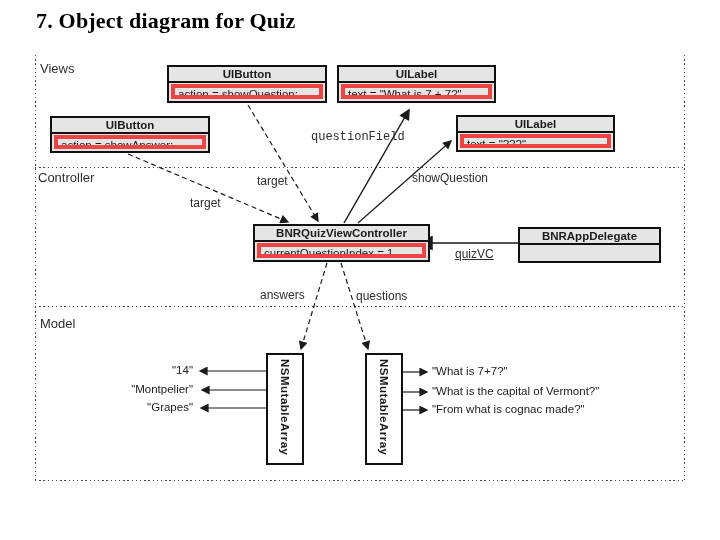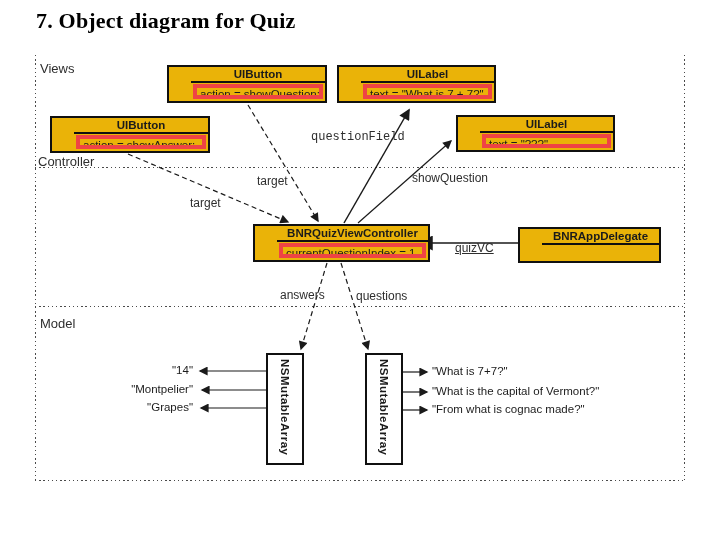--- a/index.html
+++ b/index.html
@@ -18,23 +18,23 @@
            background:repeating-linear-gradient(to right,#4a4a4a 0 1.4px, transparent 1.4px 4.2px); }
   .dot-v { position:absolute; width:1px;
            background:repeating-linear-gradient(to bottom,#4a4a4a 0 1.4px, transparent 1.4px 4.2px); }
 
   .section-label {
     position:absolute; font-size:13px; color:#2e2e2e; white-space:nowrap;
   }
 
   
   .uml {
-    position:absolute; background:#eab308;
+    position:absolute; background:#e5e5e5;
     border:2px solid #101010;
-    display:flex; flex-direction:column;padding-left:22px;
+    display:flex; flex-direction:column;
   }
   .uml-title {
     flex:0 0 16px; line-height:15px;
     border-bottom:2px solid #101010;
     font-weight:bold; font-size:11.5px; text-align:center;
     white-space:nowrap; overflow:hidden;
   }
   .uml-value {
     flex:1 1 auto; margin:1px 2px 2px 2px;
     border:4px solid #ef4444;
@@ -73,21 +73,21 @@
 
 <div class="slide-title">7. Object diagram for Quiz</div>
 
 <div class="dot-v" style="left:35px; top:55px; height:425px;"></div>
 <div class="dot-v" style="left:684px; top:55px; height:425px;"></div>
 <div class="dot-h" style="left:35px; top:167px; width:649px;"></div>
 <div class="dot-h" style="left:35px; top:306px; width:649px;"></div>
 <div class="dot-h" style="left:35px; top:480px; width:649px;"></div>
 
 <div class="section-label" style="left:40px; top:61px;">Views</div>
-<div class="section-label" style="left:38px; top:154px;">Controller</div>
+<div class="section-label" style="left:38px; top:170px;">Controller</div>
 <div class="section-label" style="left:40px; top:316px;">Model</div>
 
 <svg class="wires" width="720" height="540" viewBox="0 0 720 540">
   <defs>
     <marker id="arr" viewBox="0 0 10 10" refX="8.5" refY="5" markerWidth="8.5" markerHeight="7.5" orient="auto-start-reverse">
       <path d="M0,0 L10,5 L0,10 z" fill="#1a1a1a"></path>
     </marker>
     <marker id="arrBig" viewBox="0 0 10 10" refX="8.5" refY="5" markerWidth="12" markerHeight="10" orient="auto-start-reverse">
       <path d="M0,0 L10,5 L0,10 z" fill="#1a1a1a"></path>
     </marker>
@@ -143,22 +143,22 @@
   <span>NSMutableArray</span>
 </div>
 <div class="varray" style="left:365px; top:353px; width:38px; height:112px;">
   <span>NSMutableArray</span>
 </div>
 
 <div class="rel-label" style="left:311px; top:130px;font-family:Liberation Mono, monospace;">questionField</div>
 <div class="rel-label" style="left:412px; top:171px;">showQuestion</div>
 <div class="rel-label" style="left:257px; top:174px;">target</div>
 <div class="rel-label" style="left:190px; top:196px;">target</div>
-<div class="rel-label" style="left:455px; top:241px;text-decoration:underline;">quizVC</div>
-<div class="rel-label" style="left:280px; top:288px;">answers</div>
+<div class="rel-label" style="left:455px; top:247px;text-decoration:underline;">quizVC</div>
+<div class="rel-label" style="left:260px; top:288px;">answers</div>
 <div class="rel-label" style="left:356px; top:289px;text-align:right;">questions</div>
 
 <div class="item-string right-align" style="right:527px; top:364px; width:150px;">"14"</div>
 <div class="item-string right-align" style="right:527px; top:383px; width:150px;">"Montpelier"</div>
 <div class="item-string right-align" style="right:527px; top:401px; width:150px;">"Grapes"</div>
 
 <div class="item-string" style="left:432px; top:365px;">"What is 7+7?"</div>
 <div class="item-string" style="left:432px; top:385px;">"What is the capital of Vermont?"</div>
 <div class="item-string" style="left:432px; top:403px;">"From what is cognac made?"</div>
 

